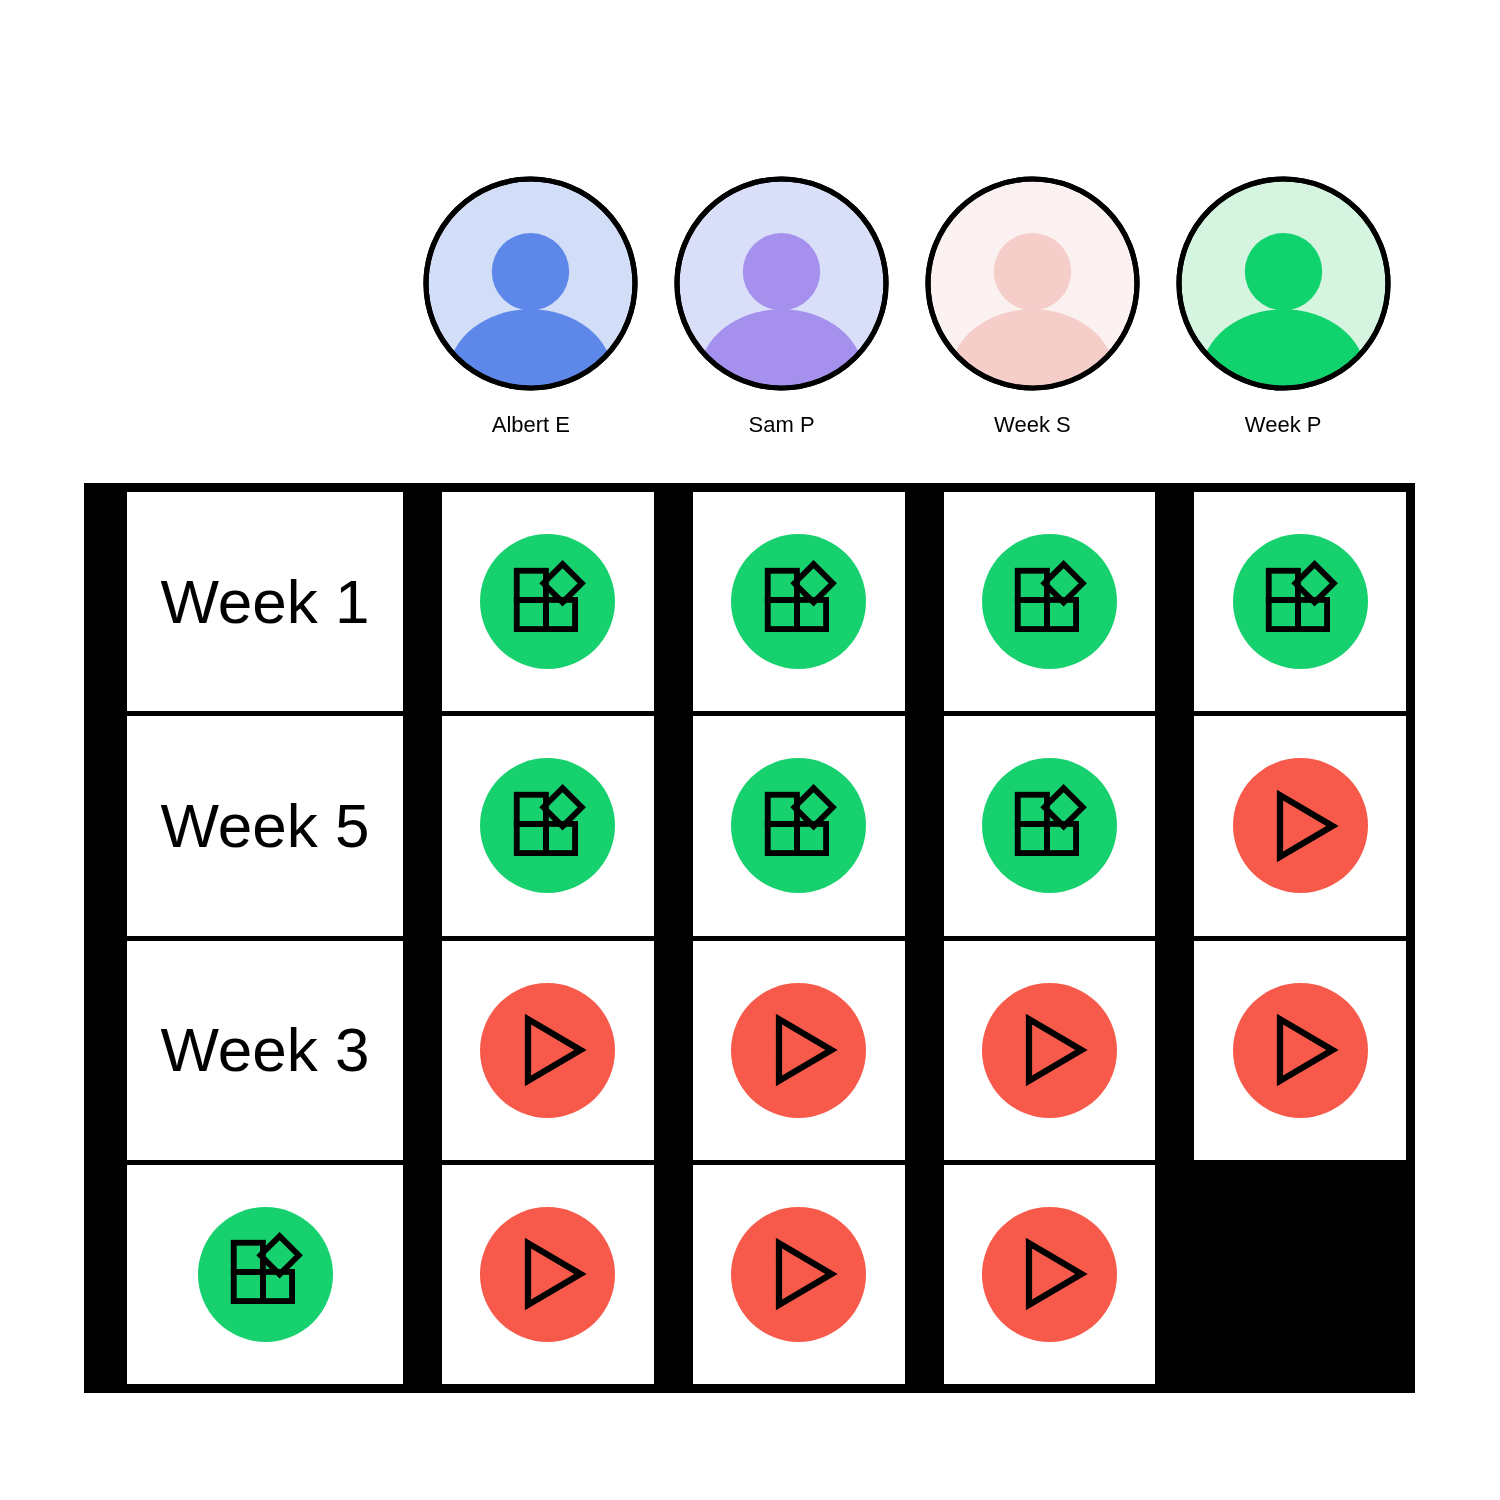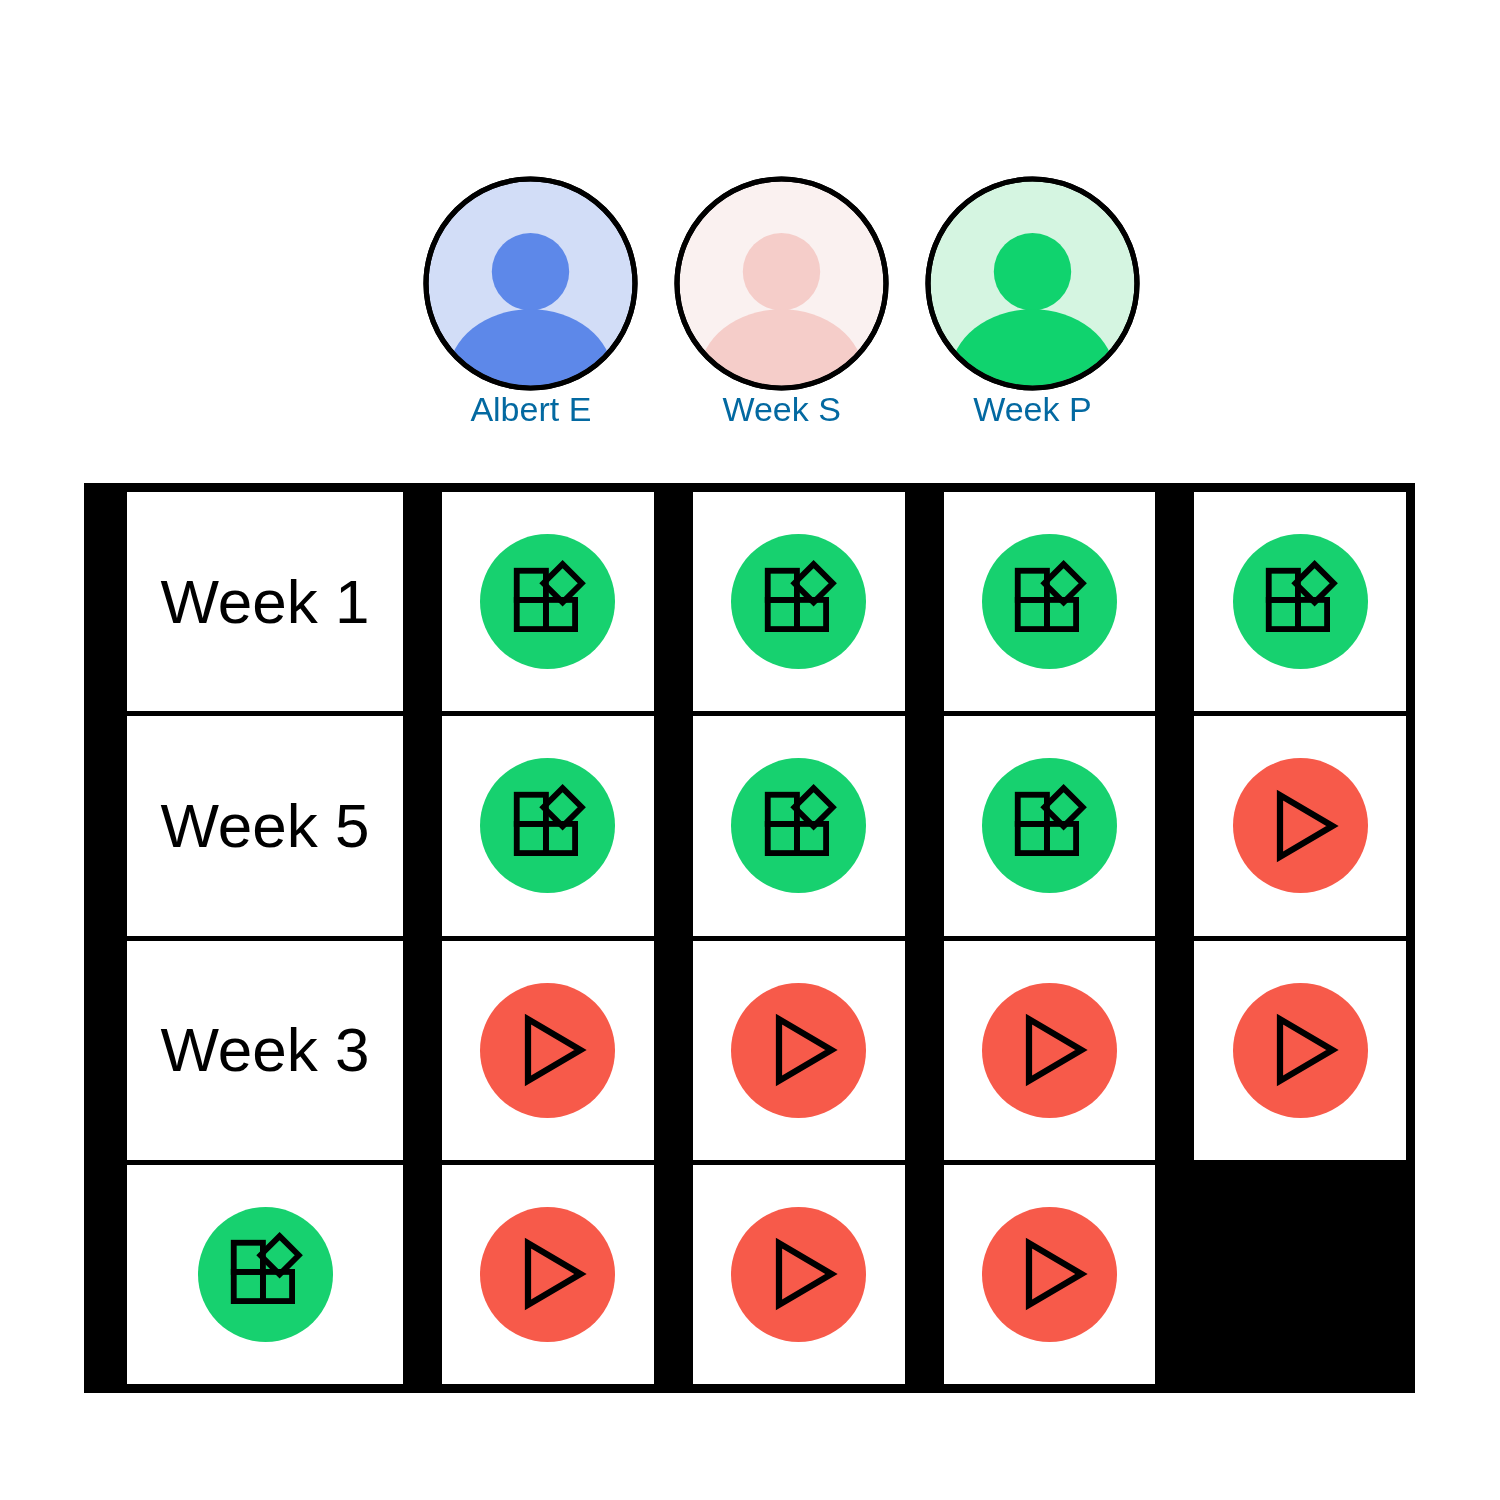--- a/index.html
+++ b/index.html
@@ -22,23 +22,24 @@
     display: grid;
     grid-template-columns: 310px 1fr 1fr 1fr 1fr;
     gap: 5px;
   }
   .avatar-box {
     display: flex;
     flex-direction: column;
     align-items: center;
   }
   .person-name {
-    font-size: 34px;
+    margin-top: 22px;
+    font-size: 22px;
     line-height: 1.1;
-    color: #0369a1;
+    color: #000000;
     white-space: nowrap;
   }
 
   
   .board {
     position: absolute;
     left: 84px;
     top: 483px;
     width: 1331px;
     height: 910px;
@@ -88,20 +89,36 @@
         <circle cx="50" cy="50" r="48.6" stroke="#000" stroke-width="2.4" fill="#d2ddf7"></circle>
         <g clip-path="url(#avclip0)">
           <circle cx="50" cy="44.5" r="18" fill="#5d88e9"></circle>
           <ellipse cx="50" cy="92" rx="38" ry="30" fill="#5d88e9"></ellipse>
         </g>
         <circle cx="50" cy="50" r="48.6" fill="none" stroke="#000" stroke-width="2.4"></circle>
       </svg>
       <div class="person-name">Albert E</div>
     </div>
 
+    <div class="avatar-box">
+      <svg width="215" height="215" viewBox="0 0 100 100">
+        <defs>
+            <clipPath id="avclip1">
+              <circle cx="50" cy="50" r="47.5"></circle>
+            </clipPath>
+          </defs>
+        <circle cx="50" cy="50" r="48.6" stroke="#000" stroke-width="2.4" fill="#d9def9"></circle>
+        <g clip-path="url(#avclip1)">
+          <circle cx="50" cy="44.5" r="18" fill="#a590ee"></circle>
+          <ellipse cx="50" cy="92" rx="38" ry="30" fill="#a590ee"></ellipse>
+        </g>
+        <circle cx="50" cy="50" r="48.6" fill="none" stroke="#000" stroke-width="2.4"></circle>
+      </svg>
+      <div class="person-name">Sam P</div>
+    </div>
 
     <div class="avatar-box">
       <svg width="215" height="215" viewBox="0 0 100 100">
         <defs>
             <clipPath id="avclip2">
               <circle cx="50" cy="50" r="47.5"></circle>
             </clipPath>
           </defs>
         <circle cx="50" cy="50" r="48.6" stroke="#000" stroke-width="2.4" fill="#faf1f0"></circle>
         <g clip-path="url(#avclip2)">

